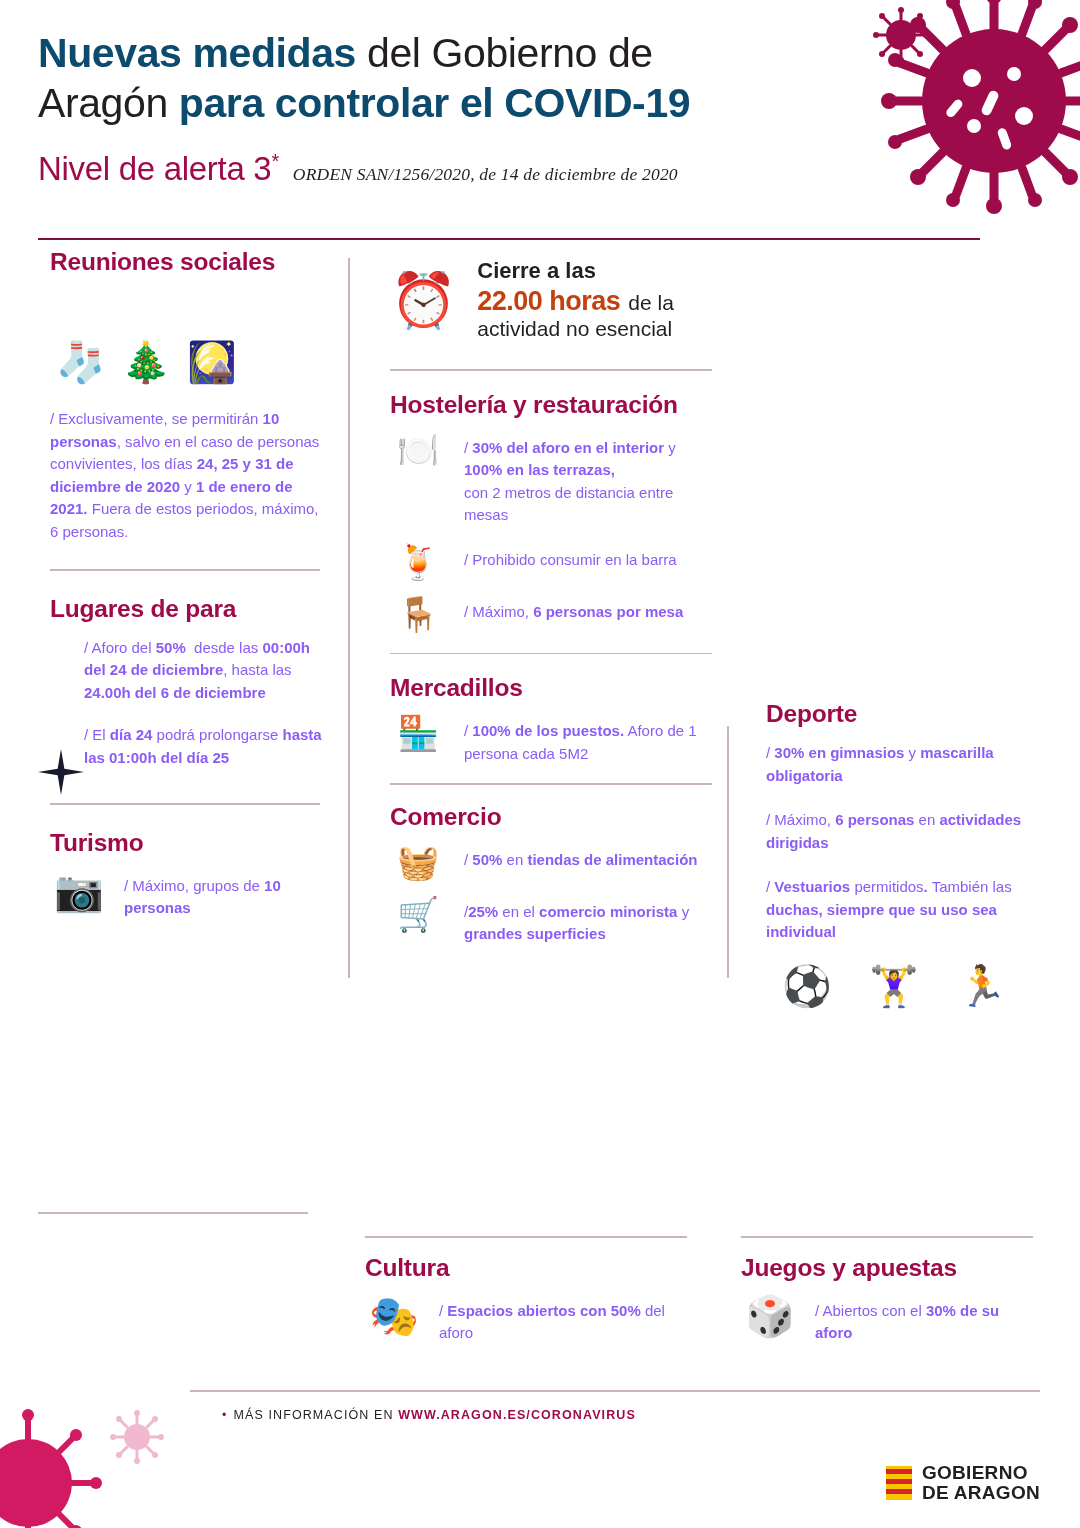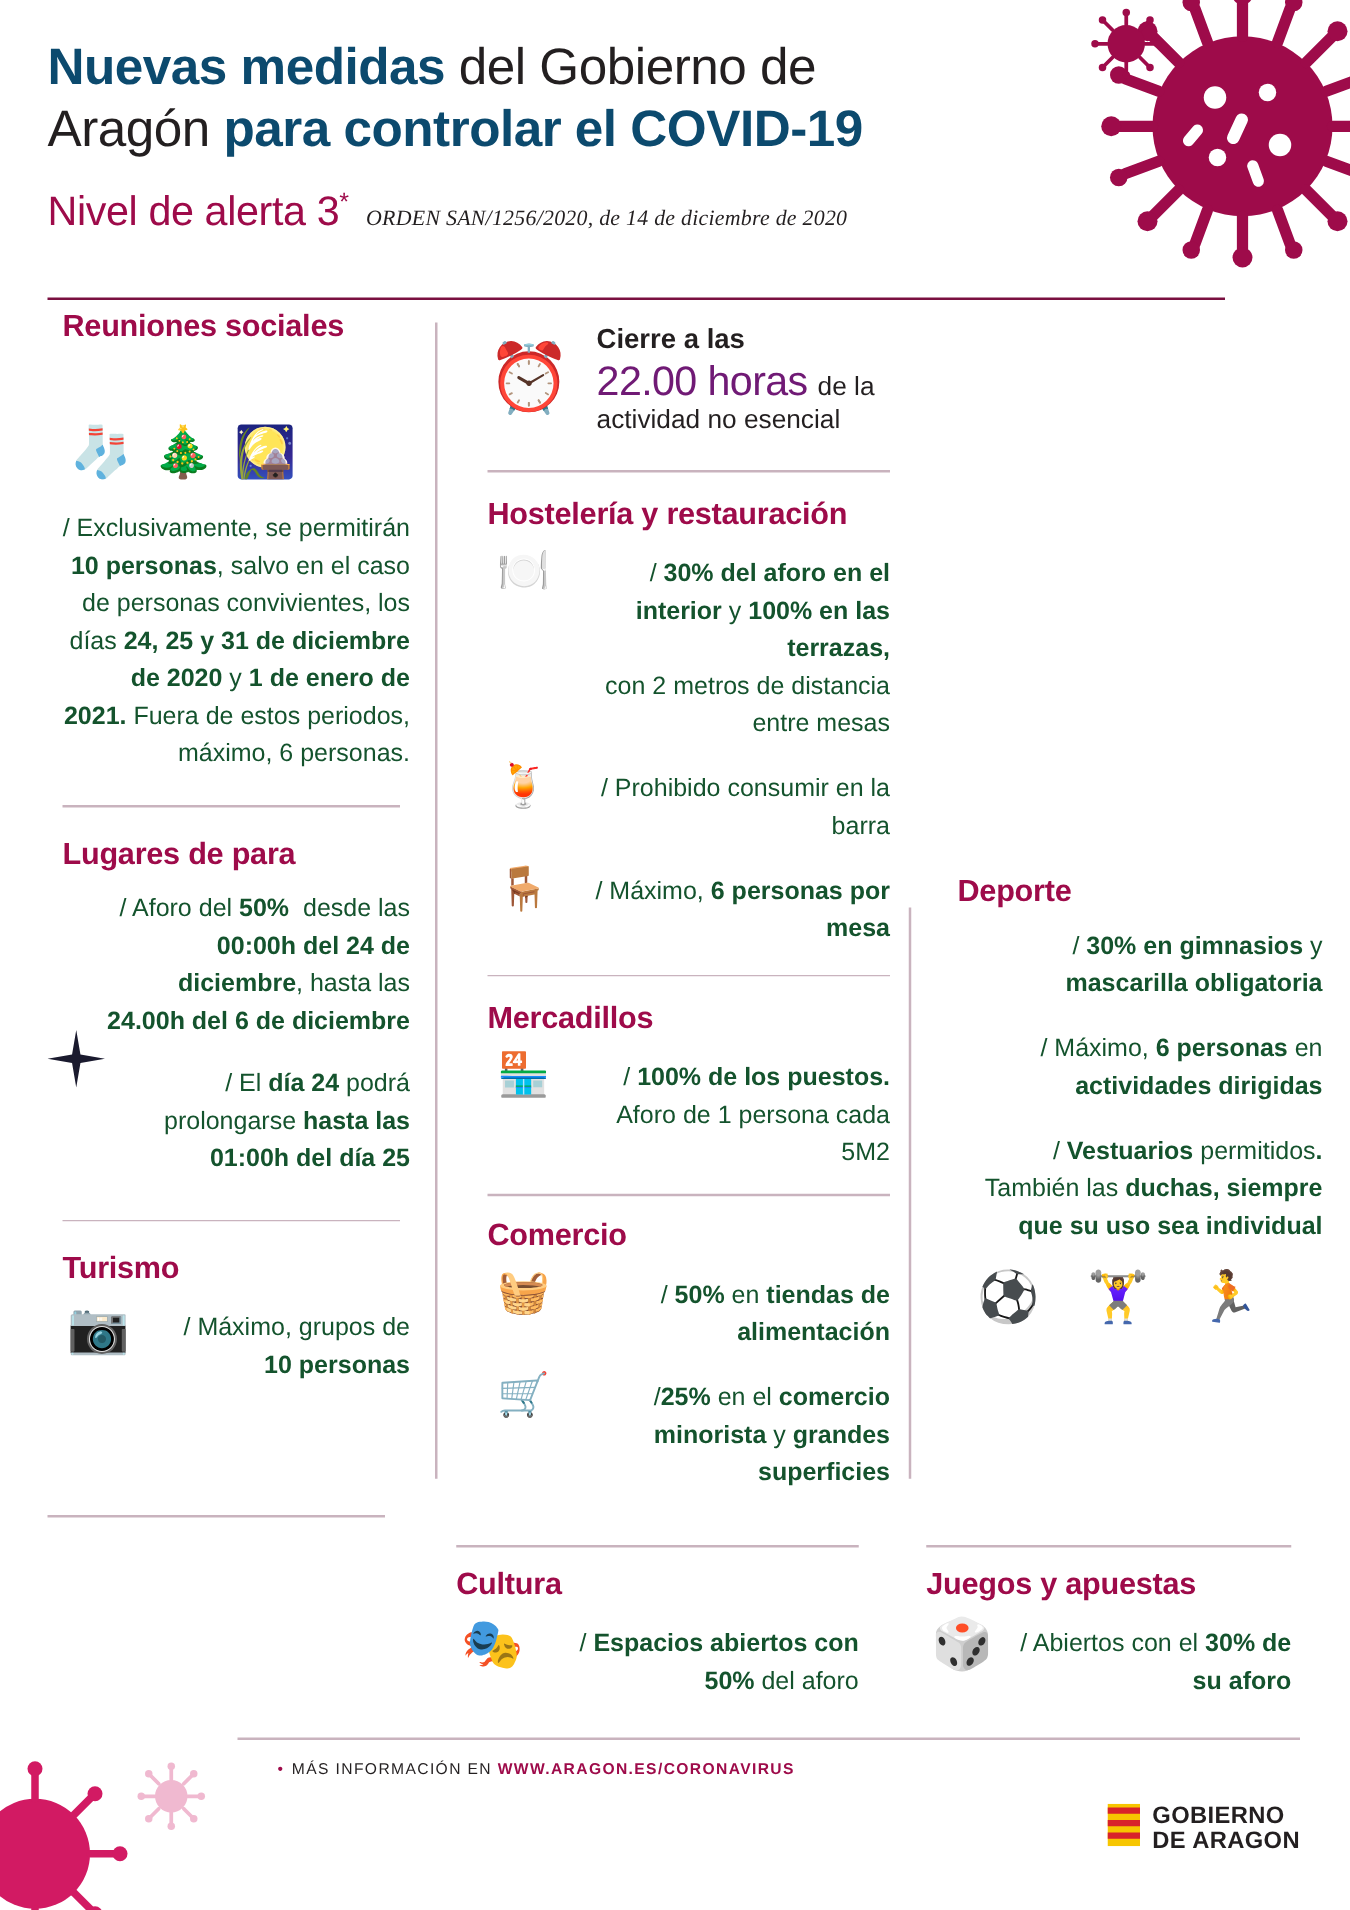--- a/index.html
+++ b/index.html
@@ -90,24 +90,23 @@
 
   h2.sec {
     color: #9e0b4a;
     font-size: 24.5px;
     font-weight: 700;
     letter-spacing: -0.2px;
     margin-bottom: 14px;
   }
 
   p.item {
-    font-size: 20px;
+    font-size: 15px;
     line-height: 1.5;
-    color: #14532d;
-    text-align: right;
+    color: #8b5cf6;
   }
   p.item b { font-weight: 700; }
 
   .hr {
     height: 1.5px;
     background: #c9b3be;
     margin: 26px 0 24px 0;
   }
   .hr.narrow { width: 270px; }
   .hr.wide { width: 100%; }
@@ -134,21 +133,21 @@
 
   
   .clock-row {
     display: flex;
     align-items: center;
     gap: 20px;
     padding-top: 10px;
   }
   .cierre-l1 { font-size: 22px; font-weight: 700; color: #231f20; }
   .cierre-l2 { font-size: 21px; color: #231f20; margin-top: 2px; }
-  .horas { font-size: 33px; font-weight: 400; color: #701a75; letter-spacing: -0.5px; }
+  .horas { font-size: 27px; font-weight: 700; color: #c2410c; letter-spacing: -0.5px; }
   .cierre-l2 .horas { margin-right: 8px; }
 
   .rowitem {
     display: flex;
     gap: 16px;
     align-items: flex-start;
     margin-bottom: 18px;
   }
   .rowitem .ic { flex: 0 0 auto; width: 58px; text-align: center; }
   .rowitem .tx { flex: 1 1 auto; padding-top: 4px; }
@@ -179,22 +178,22 @@
     position: absolute;
     left: 222px; top: 26px;
     font-size: 12.5px;
     letter-spacing: 1.1px;
     color: #231f20;
   }
   .mas-info .url { font-weight: 700; color: #9e0b4a; }
   .mas-info .dot { color: #9e0b4a; margin-right: 6px; }
   .gobierno {
     position: absolute;
-    right: 40px; bottom: 44px;
-    display: flex; align-items: flex-start; gap: 10px;
+    right: 40px; bottom: 24px;
+    display: flex; align-items: center; gap: 10px;
   }
   .gob-flag { width: 26px; height: 34px; display: block; }
   .gob-text {
     font-size: 19px; font-weight: 700; line-height: 1.08; color: #231f20;
     letter-spacing: 0.3px;
   }
   .virus-bl { position: absolute; left: -44px; bottom: -34px; }
   .virus-bl2 { position: absolute; left: 108px; bottom: 62px; }
 
   .emoji { font-size: 40px; line-height: 1; }

